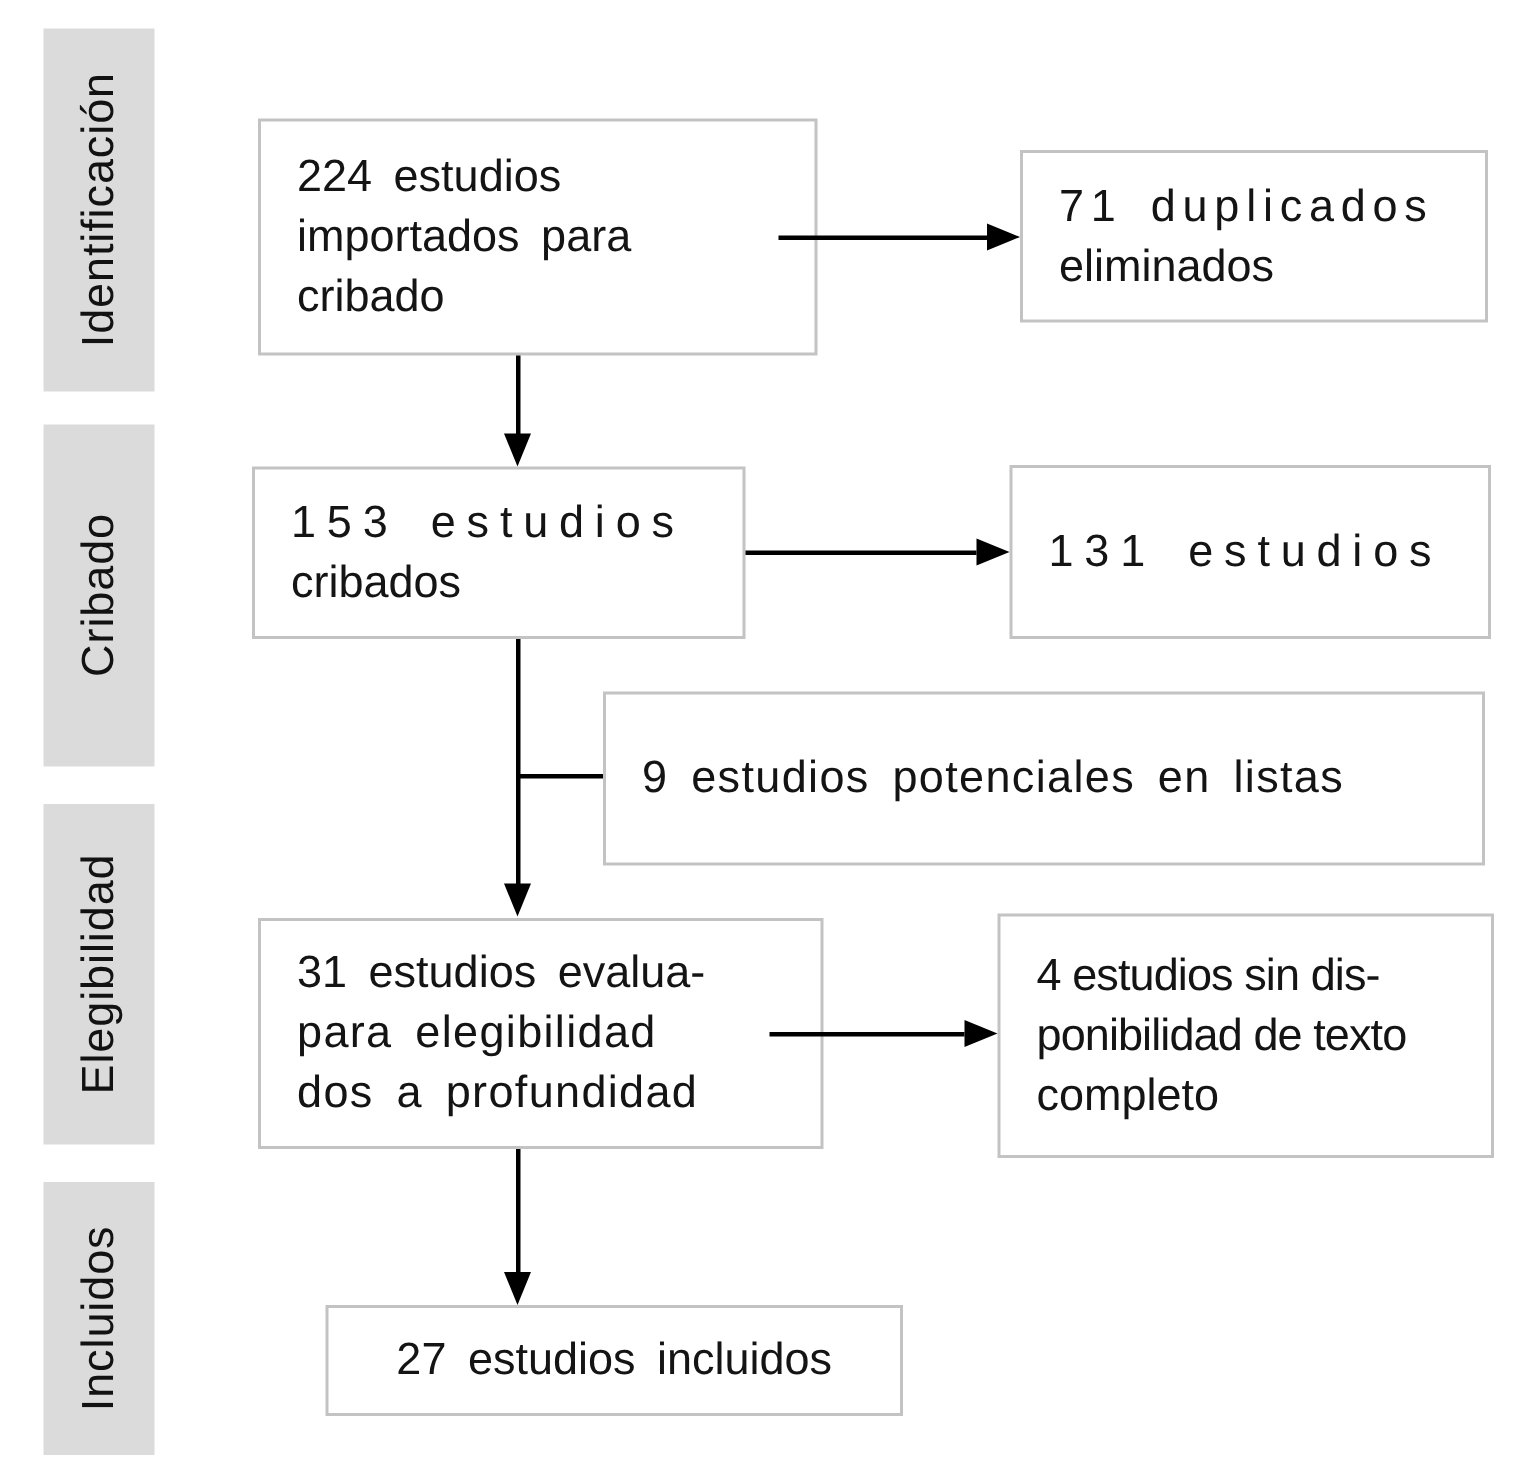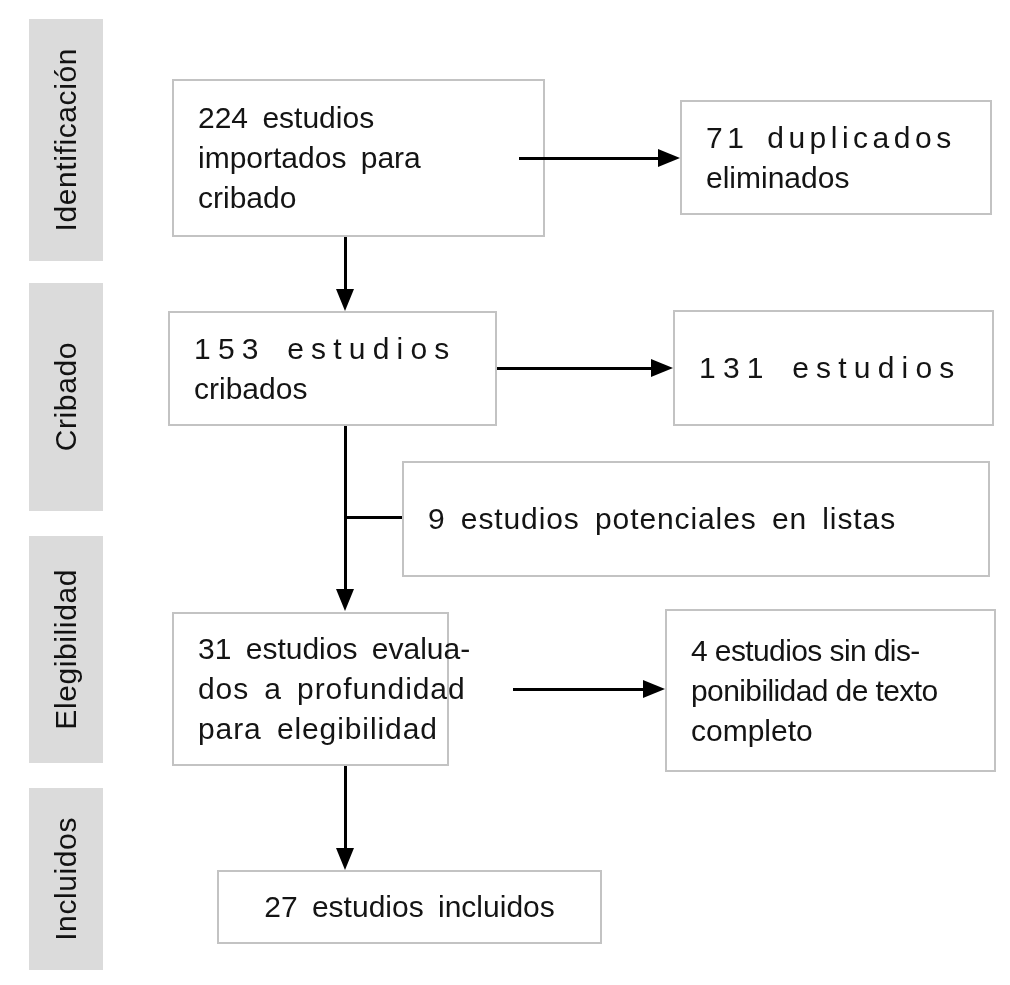--- a/index.html
+++ b/index.html
@@ -51,21 +51,21 @@
     word-spacing: 0.2em;
     color: #141414;
   }
   .box .ln { white-space: nowrap; }
 
   #box-imported        { left: 172px; top: 79px;  width: 373px; height: 158px; }
   #box-duplicates      { left: 680px; top: 100px; width: 312px; height: 115px; }
   #box-screened        { left: 168px; top: 311px; width: 329px; height: 115px; }
   #box-irrelevant      { left: 673px; top: 310px; width: 321px; height: 116px; }
   #box-reference-lists { left: 402px; top: 461px; width: 588px; height: 116px; }
-  #box-assessed        { left: 172px; top: 612px; width: 277px; height: 154px; }
+  #box-assessed        { left: 172px; top: 612px; width: 377px; height: 154px; }
   #box-no-fulltext     { left: 665px; top: 609px; width: 331px; height: 163px; }
   #box-included        { left: 177px; top: 870px; width: 385px; height: 74px;
                          flex-direction: row; align-items: center; justify-content: center; margin-left: 40px; }
 
   
   .ls-sm { letter-spacing: 0.03em; }
   .ls-lg { letter-spacing: 0.15em; }
   .ls-xl { letter-spacing: 0.24em; }
   .tight { word-spacing: 0; letter-spacing: -0.02em; }
 
@@ -141,22 +141,22 @@
   <div class="box" id="box-irrelevant">
     <div class="ln ls-xl">131 estudios</div>
   </div>
 
   <div class="box" id="box-reference-lists">
     <div class="ln ls-sm">9 estudios potenciales en listas</div>
   </div>
 
   <div class="box" id="box-assessed">
     <div class="ln">31 estudios evalua-</div>
+    <div class="ln ls-sm">para elegibilidad</div>
     <div class="ln ls-sm">dos a profundidad</div>
-    <div class="ln ls-sm">para elegibilidad</div>
   </div>
 
   <div class="box" id="box-no-fulltext">
     <div class="ln tight">4 estudios sin dis-</div>
     <div class="ln tight">ponibilidad de texto</div>
     <div class="ln">completo</div>
   </div>
 
   <div class="box" id="box-included">
     <div class="ln">27 estudios incluidos</div>

